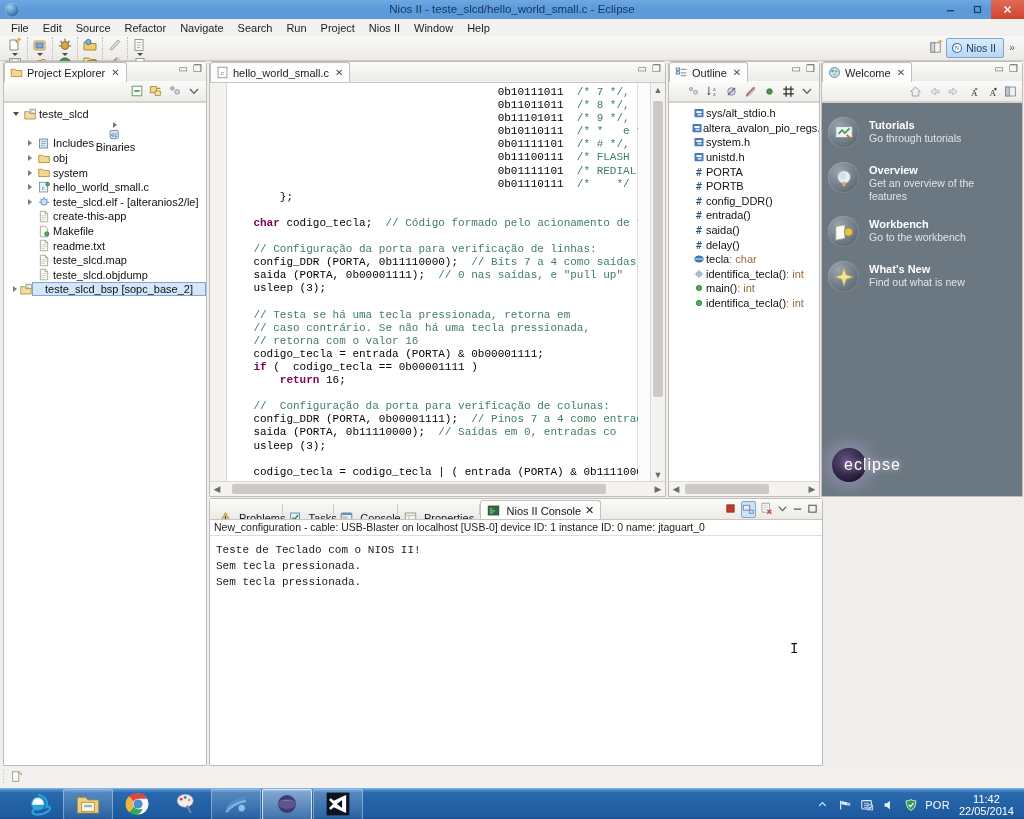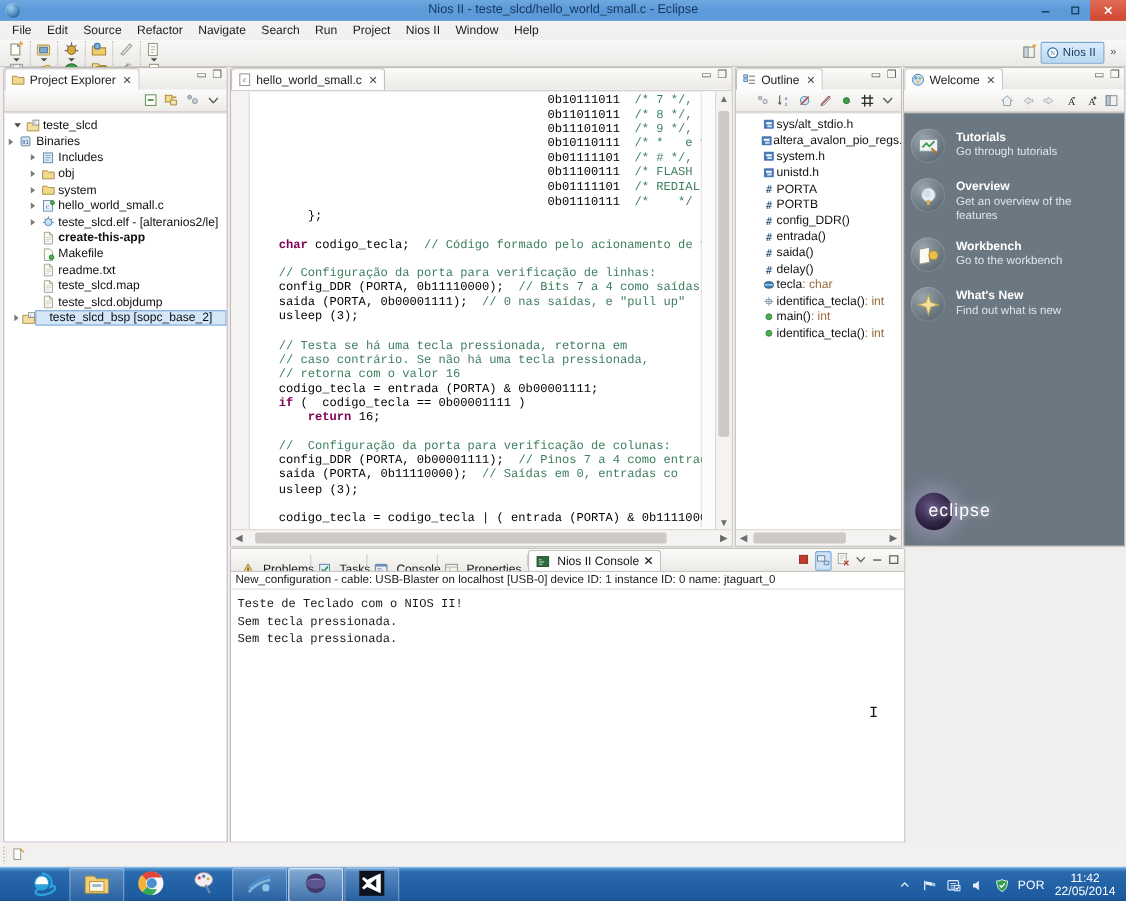--- a/index.html
+++ b/index.html
@@ -66,21 +66,21 @@
   .vctl{position:absolute;right:4px;top:2px;display:flex;gap:5px;align-items:center;}
   .vctl span{color:#5d5d5d;font-size:10px;line-height:10px;}
   .vtoolbar{height:20px;background:linear-gradient(to bottom,#fbfbfa,#eeece8);
     border-bottom:1px solid #d5d2cd;display:flex;align-items:center;justify-content:flex-end;
     padding-right:4px;gap:3px;}
   .vtoolbar .ti{width:16px;height:16px;display:flex;align-items:center;justify-content:center;}
   .vbody{position:absolute;left:0;right:0;bottom:0;background:#ffffff;overflow:hidden;}
 
   
   #project-explorer{left:3px;top:61px;width:202px;height:703px;
-    border:1px solid #bfbcb7;border-radius:3px 3px 0 0;background:#f0abfc;}
+    border:1px solid #bfbcb7;border-radius:3px 3px 0 0;background:#7f1d1d;}
   #pe-body{top:40px;border-top:1px solid #d5d2cd;}
   .tree{padding:4px 0 0 0;font-size:11px;color:#101010;}
   .trow{height:14.6px;display:flex;align-items:center;white-space:nowrap;}
   .trow .twist{width:12px;display:flex;align-items:center;justify-content:center;}
   .trow .twist i{display:block;width:0;height:0;border-top:3.2px solid transparent;
     border-bottom:3.2px solid transparent;border-left:4.2px solid #7b7b7b;}
   .trow .twist i.down{border-left:3.2px solid transparent;border-right:3.2px solid transparent;
     border-top:4.2px solid #4a4a4a;border-bottom:none;}
   .trow .ico{width:16px;height:14px;display:flex;align-items:center;justify-content:center;}
   .trow .lbl{padding-left:1px;}
@@ -482,21 +482,21 @@
               <span style="display: inline-flex;">
                 <svg width="14" height="13" viewBox="0 0 16 16">
                   <path d="M1.5 4.5h5L8 6h6.5v7.5h-13z" fill="#f3dda0" stroke="#a98a34"></path>
                   <rect x="8" y="1.5" width="6.5" height="5.5" fill="#fff" stroke="#8a8a7c"></rect>
                   <text x="11.2" y="6" font-size="5" text-anchor="middle" fill="#2f5d8f" font-family="serif">C</text>
                 </svg>
               </span>
             </span>
             <span class="lbl">teste_slcd</span>
           </div>
-          <div class="trow" style="">
+          <div class="trow" style="padding-left: 20px; flex-direction: column;">
             <span class="twist">
               <i></i>
             </span>
             <span class="ico">
               <span style="display: inline-flex;">
                 <svg width="14" height="13" viewBox="0 0 16 16">
                   <rect x="2" y="3" width="10" height="10" rx="1" fill="#d5e2ef" stroke="#5a7f9f"></rect>
                   <text x="7" y="11" font-size="6" text-anchor="middle" fill="#2b5d8f" font-family="monospace">01</text>
                 </svg>
               </span>
@@ -565,21 +565,21 @@
             <span class="ico">
               <span style="display: inline-flex;">
                 <svg width="14" height="13" viewBox="0 0 16 16">
                   <circle cx="8" cy="8.5" r="4" fill="#cfe0f0" stroke="#3f7cb4"></circle>
                   <path d="M8 2v2.5M3.5 4.5l1.8 1.8M12.5 4.5l-1.8 1.8M1.8 9h2.2M12 9h2.2" stroke="#6d8a9f" stroke-width="1.1"></path>
                 </svg>
               </span>
             </span>
             <span class="lbl">teste_slcd.elf - [alteranios2/le]</span>
           </div>
-          <div class="trow" style="padding-left: 20px; font-weight: bold;">
+          <div class="trow" style="padding-left: 20px;">
             <span class="twist"></span>
             <span class="ico">
               <span style="display: inline-flex;">
                 <svg width="14" height="13" viewBox="0 0 16 16">
                   <path d="M3.5 1.5h6l3 3v10h-9z" fill="#fbfbf6" stroke="#9a9a8c"></path>
                   <path d="M9.5 1.5v3h3" fill="none" stroke="#9a9a8c"></path>
                   <path d="M5 7h6M5 9.3h6M5 11.6h4" stroke="#c9c9bb"></path>
                 </svg>
               </span>
             </span>

